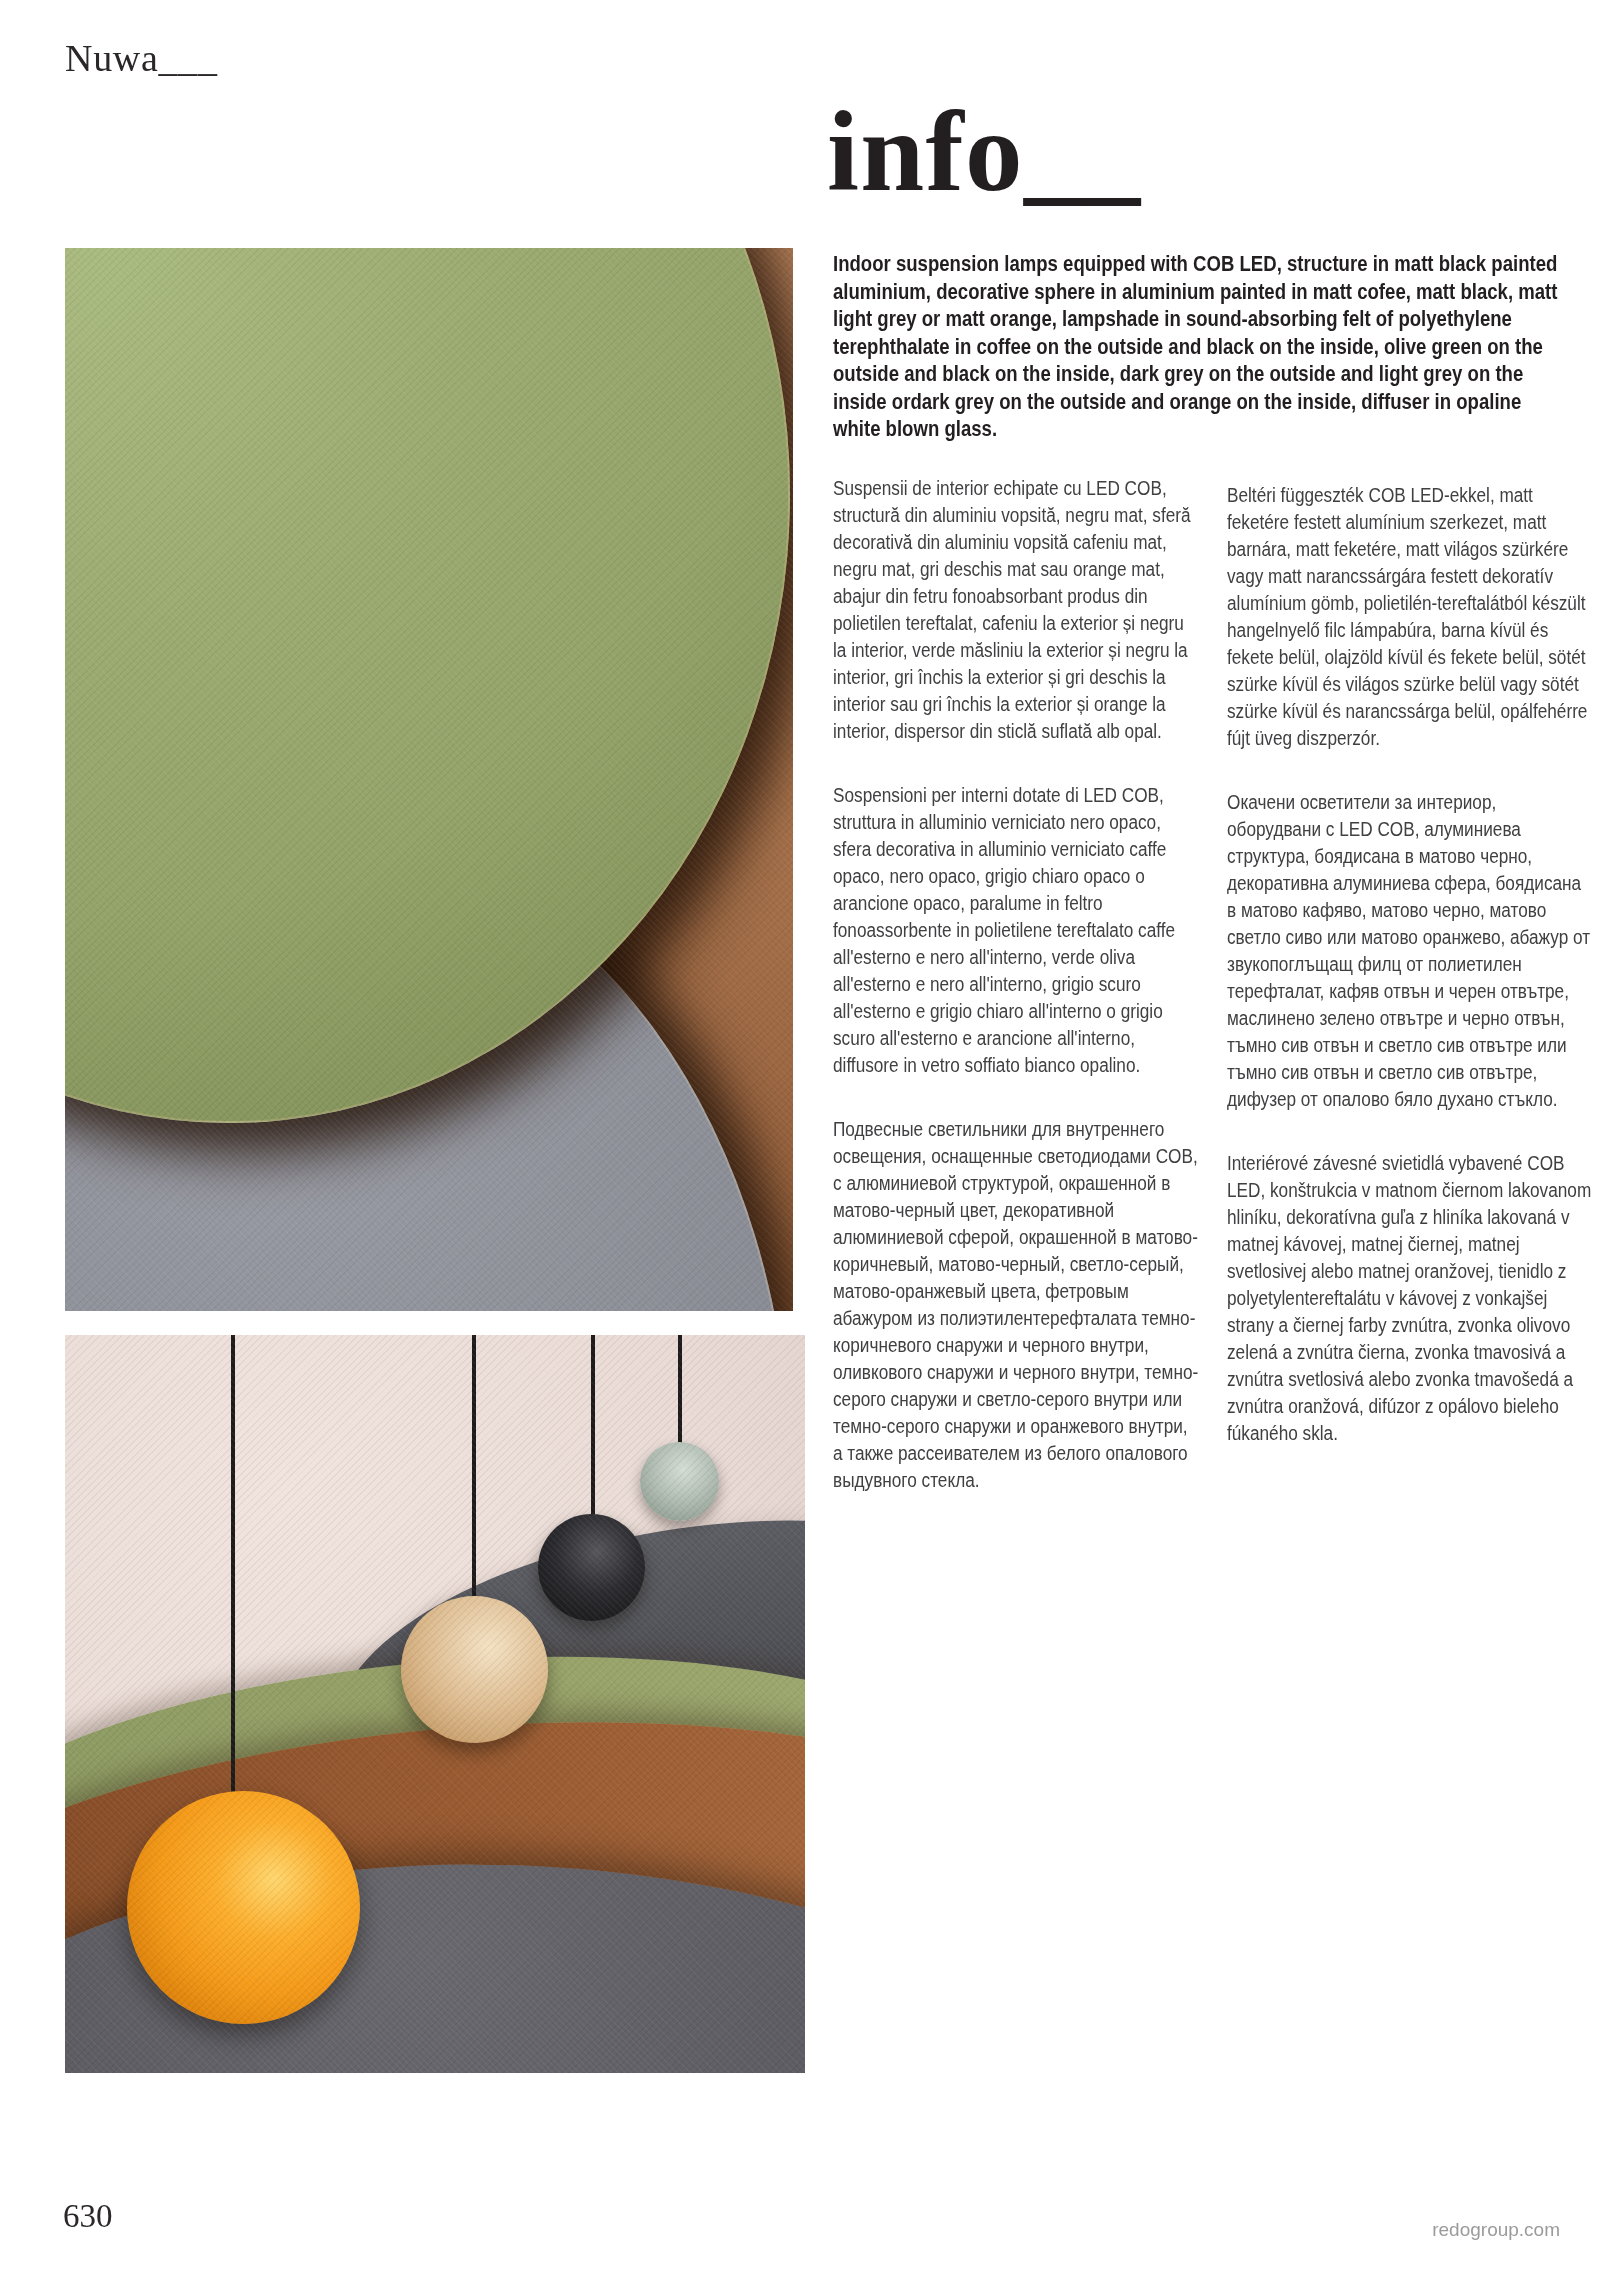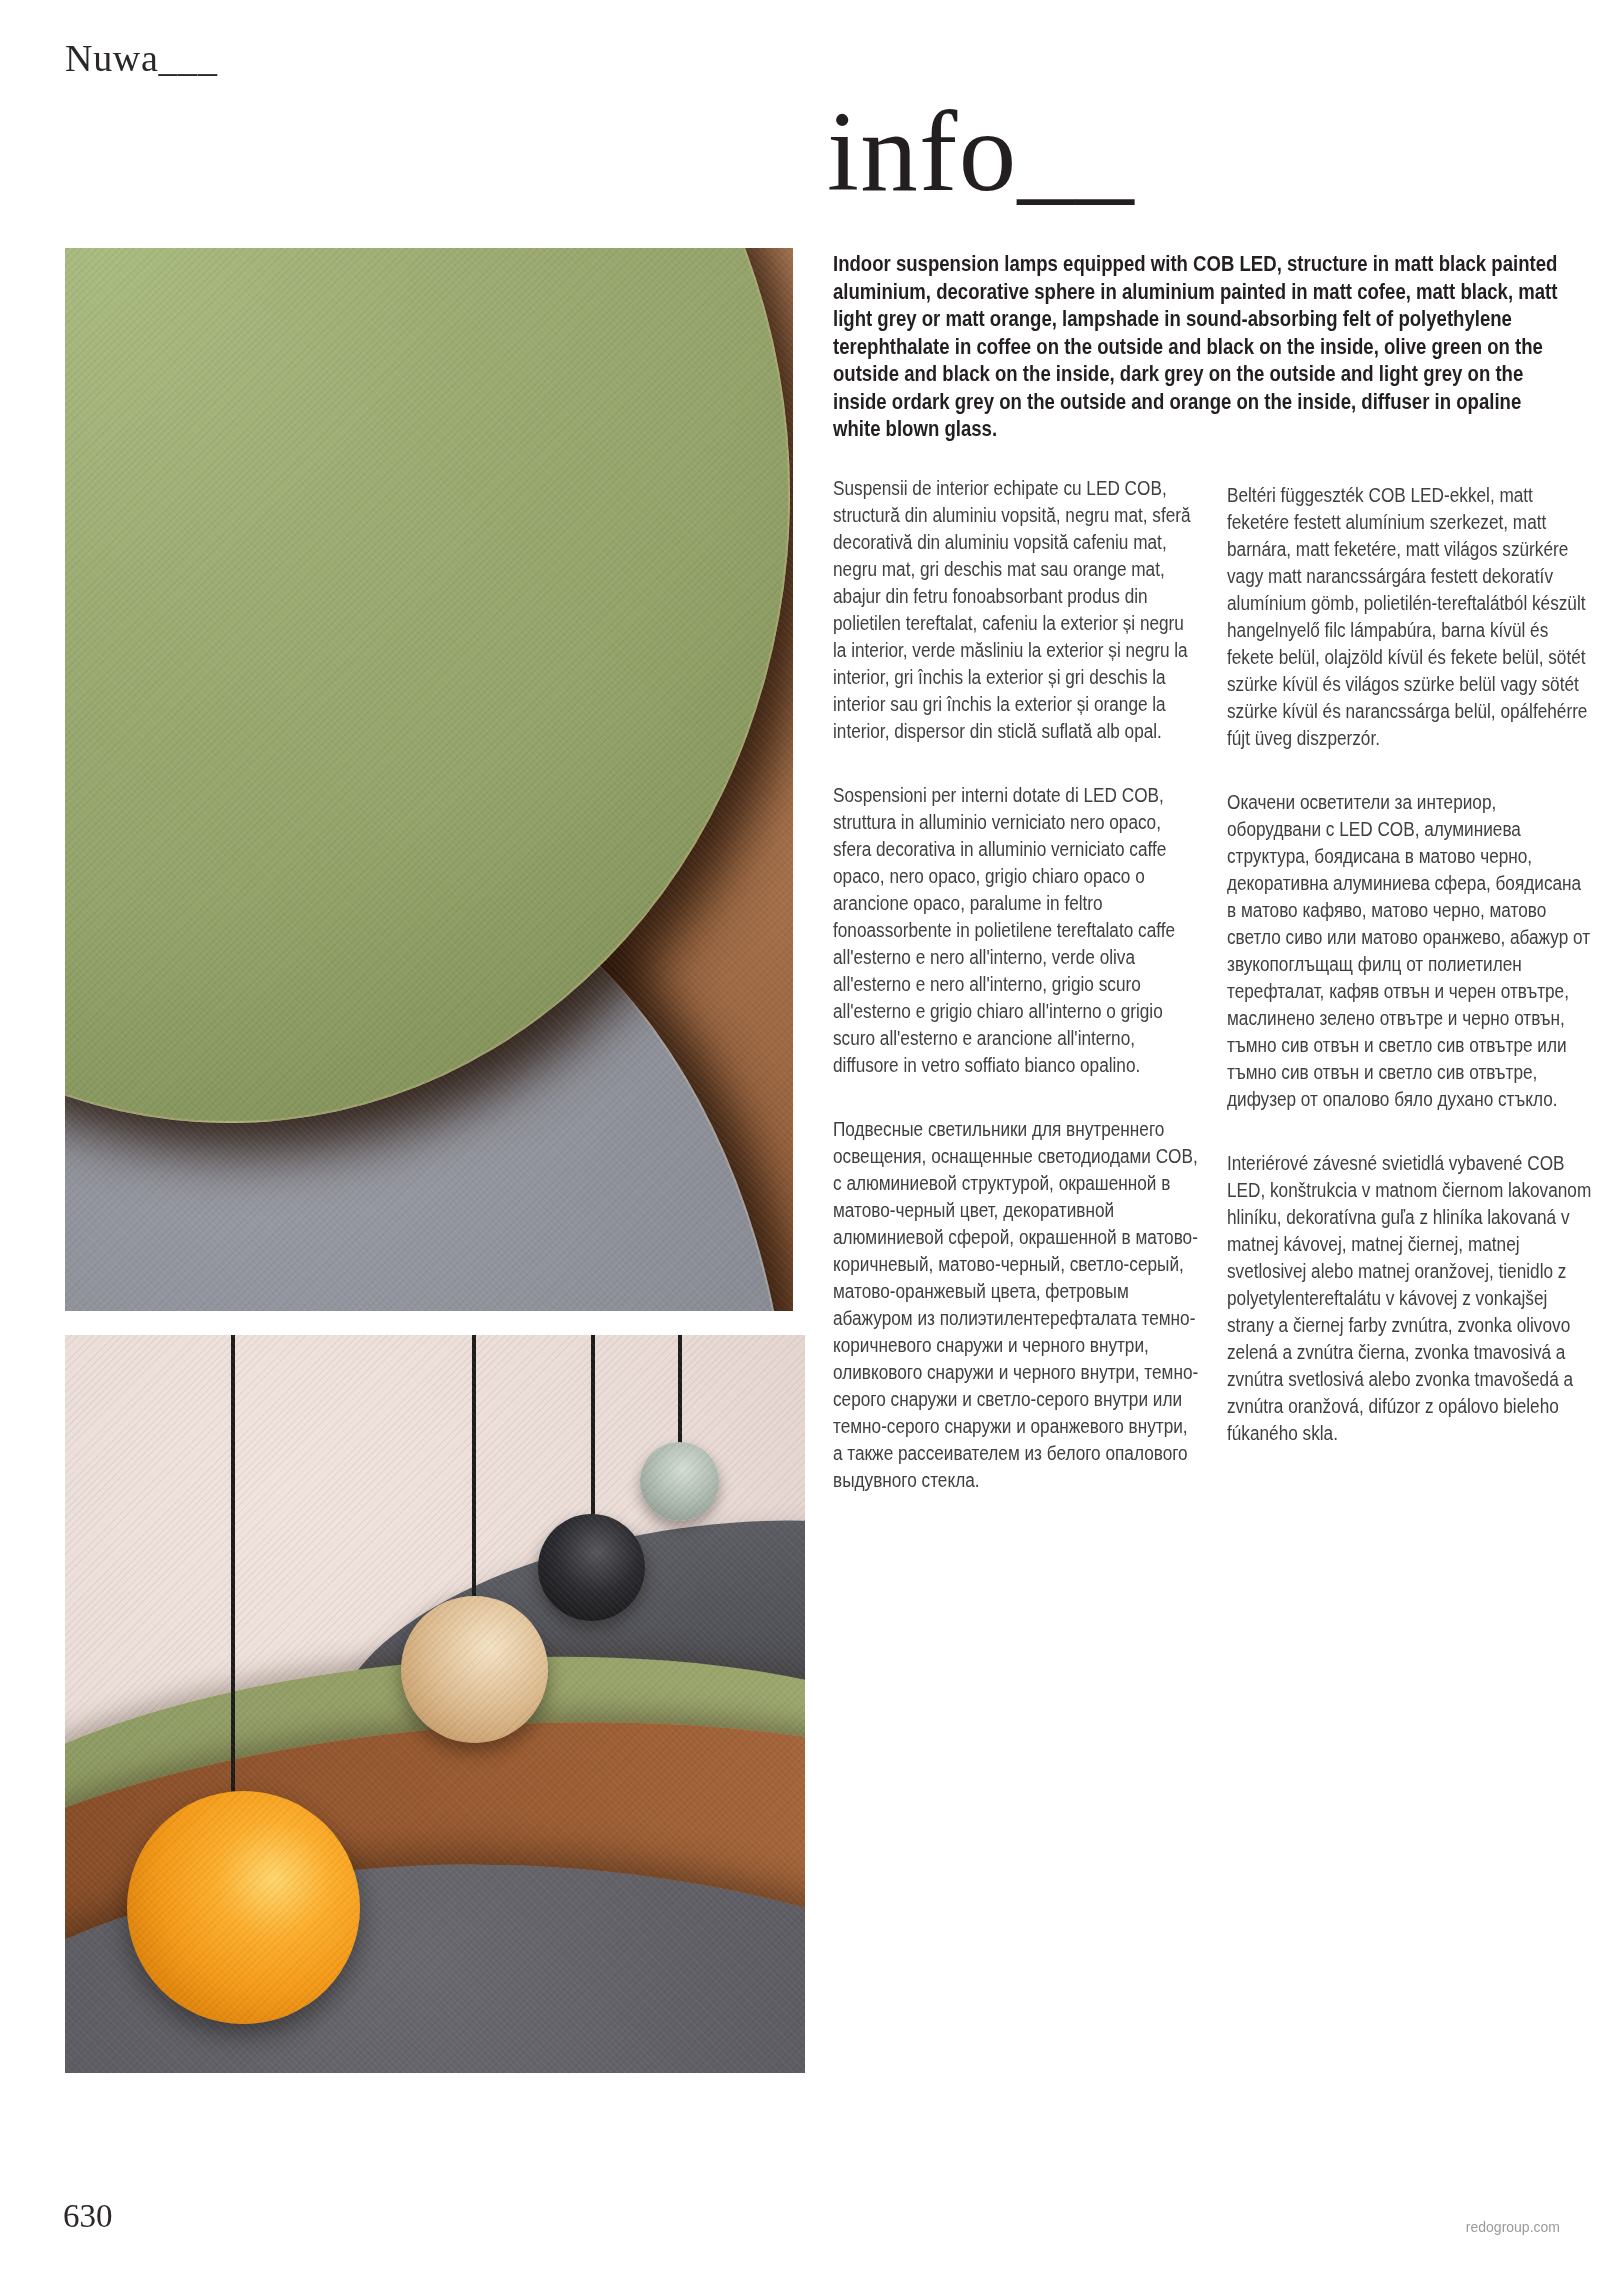--- a/index.html
+++ b/index.html
@@ -8,21 +8,21 @@
     font-family:"Liberation Sans", sans-serif; overflow:hidden;
   }
   
   .brand {
     position:absolute; left:65px; top:38px;
     font-family:"Liberation Serif", serif; font-size:38px; line-height:1.1;
     color:#2b2728; letter-spacing:0.7px;
   }
   .info-title {
     position:absolute; left:827px; top:92px;
-    font-family:"Liberation Serif", serif; font-weight:400;
+    font-family:"Liberation Serif", serif; font-weight:700;
     font-size:115px; line-height:1.05; color:#231f20; letter-spacing:1.3px;
   }
   
   .photo-top {
     position:absolute; left:65px; top:248px; width:728px; height:1063px;
     overflow:hidden;
     background:linear-gradient(200deg,#b5805a 0%,#ab764f 35%,#9a6540 65%,#7c4a28 100%);
   }
   .disc-green {
     position:absolute; left:-397px; top:-382px; width:1118px; height:1253px;
@@ -103,21 +103,21 @@
   .col-left  { left:833px; top:475px; }
   .col-right { left:1227px; top:482px; }
   .col p { margin:0 0 37px 0; font-size:20px; line-height:27px; color:#404042; }
   
   .page-num {
     position:absolute; left:63px; top:2198px;
     font-family:"Liberation Serif", serif; font-size:33px; color:#2b2728;
   }
   .site {
     position:absolute; right:63px; top:2219px;
-    font-size:14px; color:#9b9b9b;
+    font-size:19px; color:#9b9b9b;
   }
 </style>
 </head>
 <body>
 
 <div class="page">
 
   <div class="brand">Nuwa___</div>
   <div class="info-title">info__</div>
 

